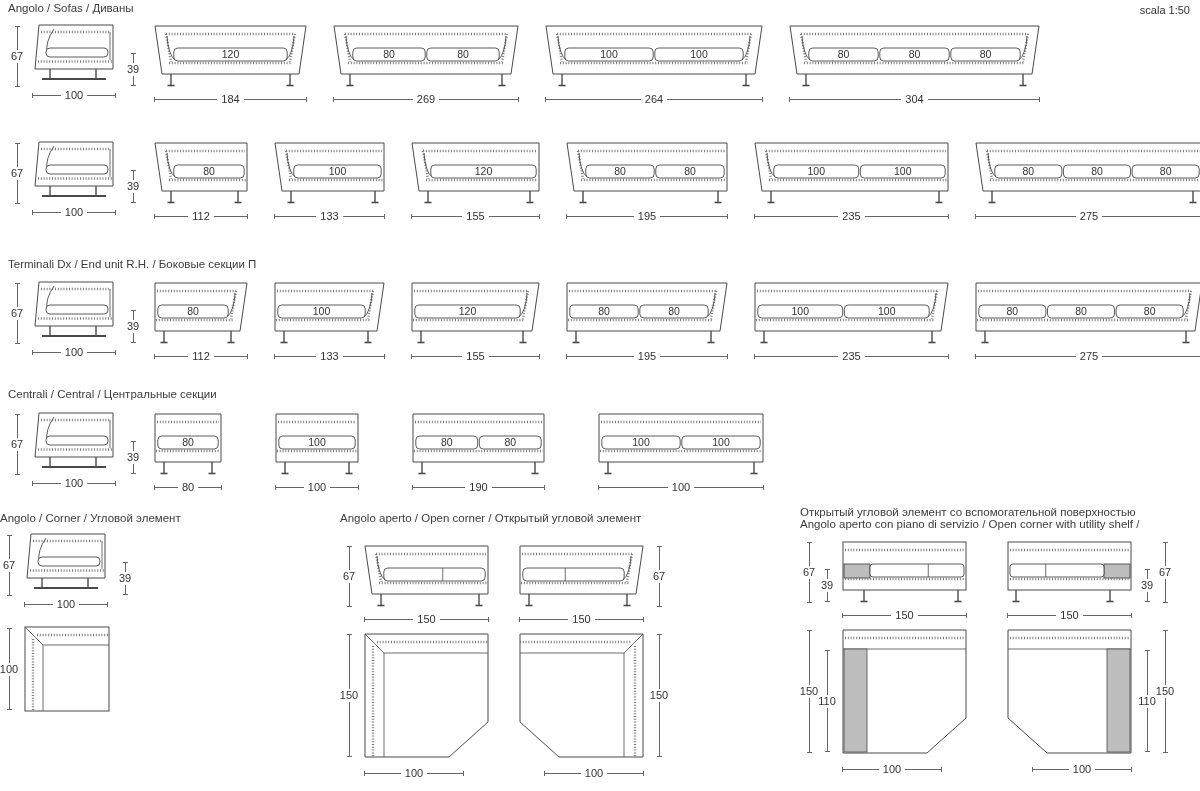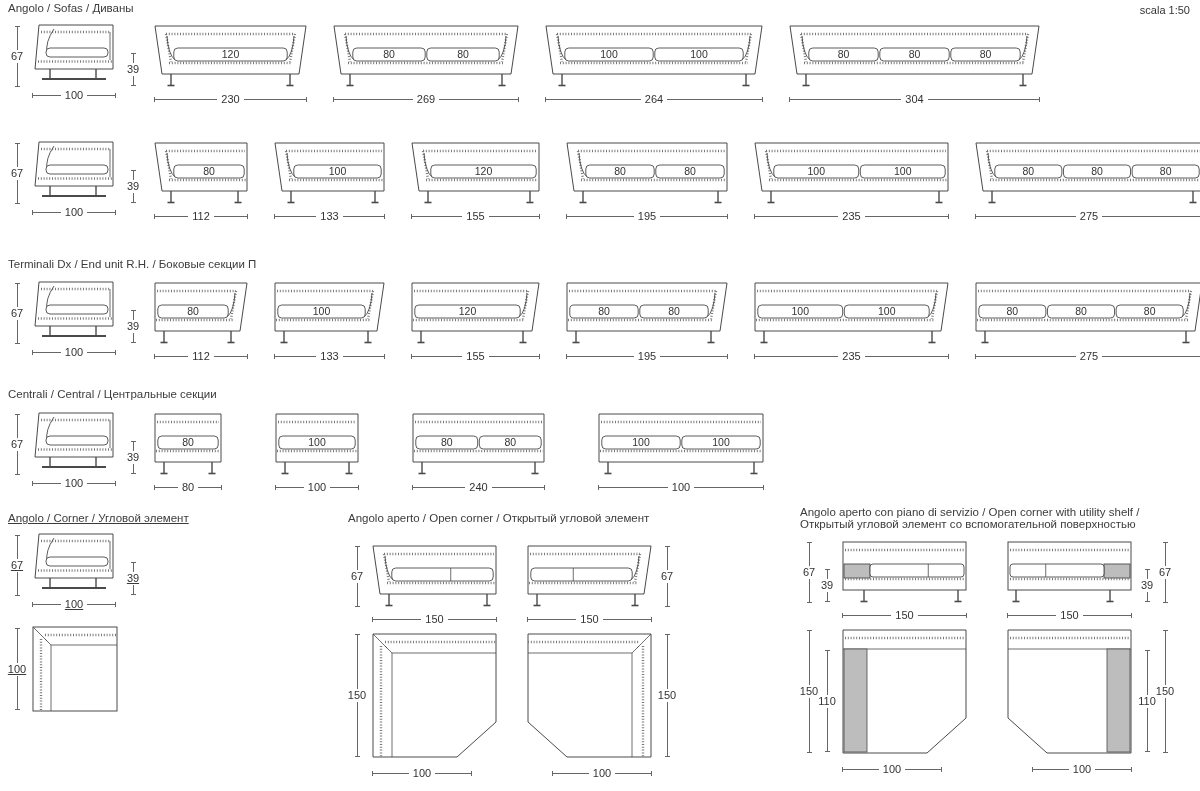--- a/index.html
+++ b/index.html
@@ -74,21 +74,21 @@
             <line x1="15" y1="39" x2="138" y2="39" stroke="#7a7a7a" stroke-width="2.4" stroke-dasharray="1 1.8"></line>
             <rect x="19.8" y="24" width="113.4" height="13" rx="4" ry="4" fill="#fff" stroke="#4a4a4a" stroke-width="0.9"></rect>
             <text x="76.5" y="34" text-anchor="middle" font-size="10.5" fill="#333333" font-family="Liberation Sans, sans-serif">120</text>
             <line x1="17" y1="50" x2="17" y2="61" stroke="#4a4a4a" stroke-width="1.4"></line>
             <line x1="13.5" y1="61.5" x2="20.5" y2="61.5" stroke="#4a4a4a" stroke-width="1.6"></line>
             <line x1="136" y1="50" x2="136" y2="61" stroke="#4a4a4a" stroke-width="1.4"></line>
             <line x1="132.5" y1="61.5" x2="139.5" y2="61.5" stroke="#4a4a4a" stroke-width="1.6"></line>
           </svg>
           <div class="dim-h" style="width: 153px;">
             <span class="dl"></span>
-            <span class="num">230</span>
+            <span class="num">184</span>
             <span class="dl"></span>
           </div>
         </div>
         <div class="unitcol">
           <svg width="186" height="66">
             <path d="M1,2 L185,2 L178,50 L8,50 Z" fill="#fff" stroke="#4a4a4a" stroke-width="1"></path>
             <line x1="12" y1="10" x2="174" y2="10" stroke="#7a7a7a" stroke-width="2.4" stroke-dasharray="1 1.8"></line>
             <line x1="12" y1="10" x2="17" y2="38" stroke="#7a7a7a" stroke-width="2.4" stroke-dasharray="1 1.8"></line>
             <path d="M13,12 Q14,30 21,36" fill="none" stroke="#4a4a4a" stroke-width="0.9"></path>
             <line x1="174" y1="10" x2="169" y2="38" stroke="#7a7a7a" stroke-width="2.4" stroke-dasharray="1 1.8"></line>
@@ -576,21 +576,21 @@
             <text x="34.75" y="34" text-anchor="middle" font-size="10.5" fill="#333333" font-family="Liberation Sans, sans-serif">80</text>
             <rect x="67.3" y="24" width="61.9" height="13" rx="4" ry="4" fill="#fff" stroke="#4a4a4a" stroke-width="0.9"></rect>
             <text x="98.25" y="34" text-anchor="middle" font-size="10.5" fill="#333333" font-family="Liberation Sans, sans-serif">80</text>
             <line x1="10" y1="50" x2="10" y2="61" stroke="#4a4a4a" stroke-width="1.4"></line>
             <line x1="6.5" y1="61.5" x2="13.5" y2="61.5" stroke="#4a4a4a" stroke-width="1.6"></line>
             <line x1="123" y1="50" x2="123" y2="61" stroke="#4a4a4a" stroke-width="1.4"></line>
             <line x1="119.5" y1="61.5" x2="126.5" y2="61.5" stroke="#4a4a4a" stroke-width="1.6"></line>
           </svg>
           <div class="dim-h" style="width: 133px;">
             <span class="dl"></span>
-            <span class="num">240</span>
+            <span class="num">190</span>
             <span class="dl"></span>
           </div>
         </div>
         <div class="unitcol">
           <svg width="166" height="66">
             <path d="M1,2 L165,2 L165,50 L1,50 Z" fill="#fff" stroke="#4a4a4a" stroke-width="1"></path>
             <line x1="3" y1="10" x2="163" y2="10" stroke="#7a7a7a" stroke-width="2.4" stroke-dasharray="1 1.8"></line>
             <line x1="2" y1="39" x2="164" y2="39" stroke="#7a7a7a" stroke-width="2.4" stroke-dasharray="1 1.8"></line>
             <rect x="3.8" y="24" width="78.4" height="13" rx="4" ry="4" fill="#fff" stroke="#4a4a4a" stroke-width="0.9"></rect>
             <text x="43" y="34" text-anchor="middle" font-size="10.5" fill="#333333" font-family="Liberation Sans, sans-serif">100</text>
@@ -604,21 +604,21 @@
           <div class="dim-h" style="width: 166px;">
             <span class="dl"></span>
             <span class="num">100</span>
             <span class="dl"></span>
           </div>
         </div>
       </div>
     </div>
 </div>
 
-<div class="sec" style="left:8px;top:512px;width:300px;text-decoration:underline;">
+<div class="sec" style="left:0;top:512px;width:300px;">
   <div class="sec-title">Angolo / Corner / Угловой элемент</div>
   <div class="rowline" style="margin-top:9px;" id="corner-elev">
       <div class="dim-v" style="height: 61px; margin-top: 2px;">
         <div class="vl"></div>
         <span class="num">67</span>
         <div class="vl"></div>
       </div>
       <div style="flex: 0 0 auto; width: 6px;"></div>
       <div class="unitcol">
         <svg width="84" height="62">
@@ -657,21 +657,21 @@
         <line x1="1" y1="1" x2="15" y2="15" stroke="#4a4a4a" stroke-width="0.8"></line>
         <line x1="13" y1="9" x2="84" y2="9" stroke="#7a7a7a" stroke-width="2.4" stroke-dasharray="1 1.8"></line>
         <line x1="9" y1="13" x2="9" y2="84" stroke="#7a7a7a" stroke-width="2.4" stroke-dasharray="1 1.8"></line>
         <line x1="13" y1="13" x2="19" y2="19" stroke="#4a4a4a" stroke-width="0.8"></line>
         <line x1="19" y1="19" x2="85" y2="19" stroke="#4a4a4a" stroke-width="0.8"></line>
         <line x1="19" y1="19" x2="19" y2="85" stroke="#4a4a4a" stroke-width="0.8"></line>
       </svg>
     </div>
 </div>
 
-<div class="sec" style="left:340px;top:512px;width:340px;margin-left:8px;">
+<div class="sec" style="left:340px;top:512px;width:340px;">
   <div class="sec-title">Angolo aperto / Open corner / Открытый угловой элемент</div>
   <div class="rowline" style="margin-top:20px;" id="oc-elevs">
       <div class="dim-v" style="height: 61px; margin-top: 2px;">
         <div class="vl"></div>
         <span class="num">67</span>
         <div class="vl"></div>
       </div>
       <div style="flex: 0 0 auto; width: 6px;"></div>
       <div class="unitcol">
         <svg width="125" height="66">
@@ -764,22 +764,22 @@
       <div style="flex: 0 0 auto; width: 6px;"></div>
       <div class="dim-v" style="height: 123px; margin-top: 1px;">
         <div class="vl"></div>
         <span class="num">150</span>
         <div class="vl"></div>
       </div>
     </div>
 </div>
 
 <div class="sec" style="left:800px;top:506px;width:390px;">
+  <div class="sec-title">Открытый угловой элемент со вспомогательной поверхностью</div>
   <div class="sec-title">Angolo aperto con piano di servizio / Open corner with utility shelf /</div>
-  <div class="sec-title">Открытый угловой элемент со вспомогательной поверхностью</div>
   <div class="rowline" style="margin-top:10px;" id="ut-elevs">
       <div class="dim-v" style="height: 61px; margin-top: 2px;">
         <div class="vl"></div>
         <span class="num">67</span>
         <div class="vl"></div>
       </div>
       <div class="dim-v" style="height: 33px; margin-top: 29px;">
         <div class="vl"></div>
         <span class="num">39</span>
         <div class="vl"></div>

